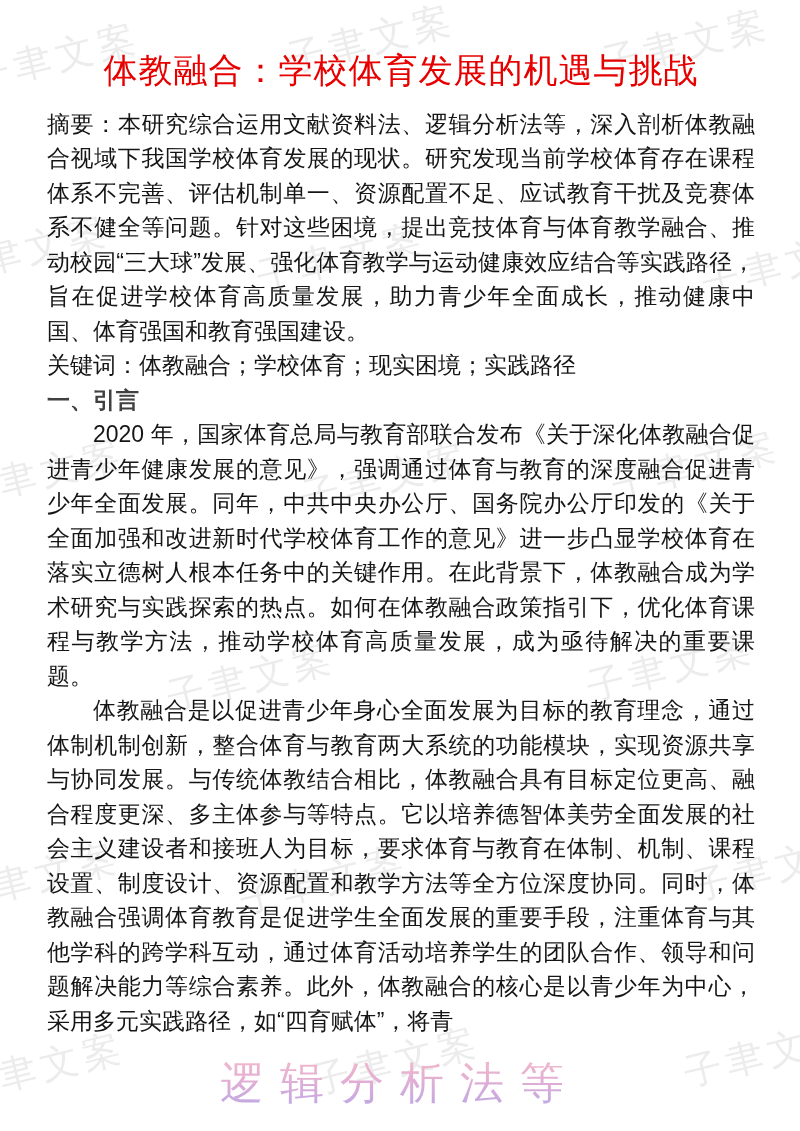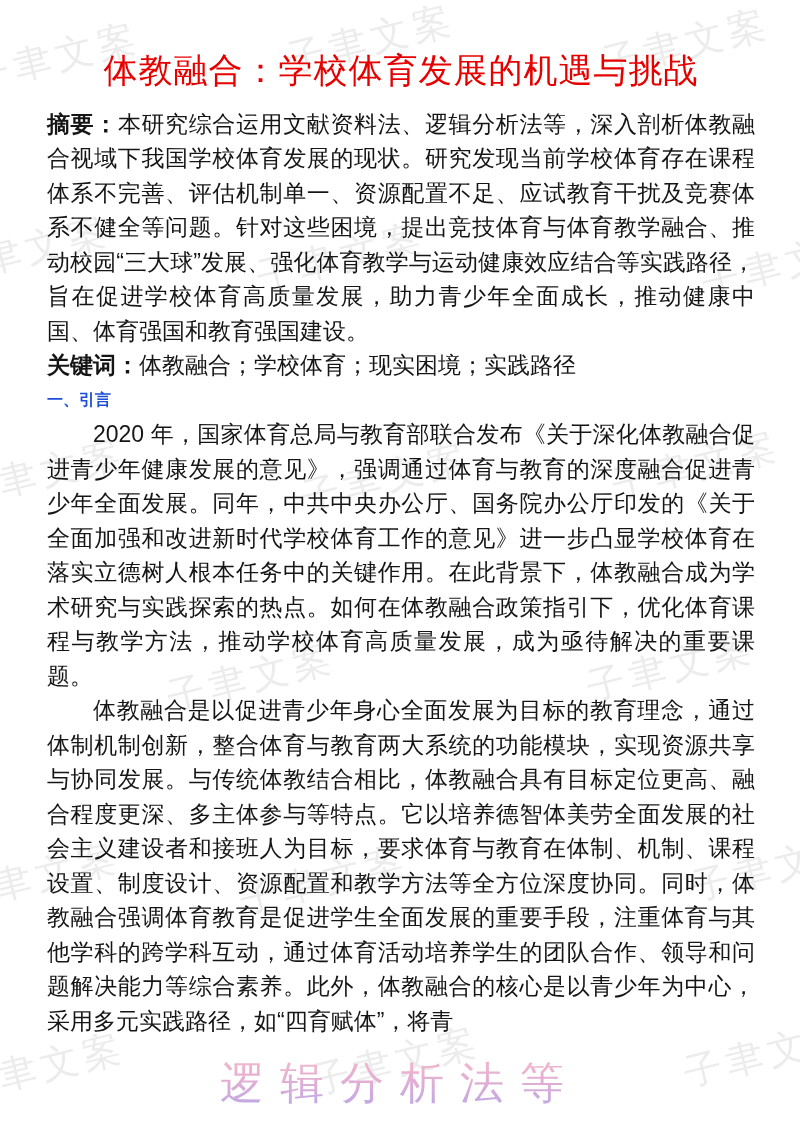--- a/index.html
+++ b/index.html
@@ -49,32 +49,32 @@
   }
   .para {
     margin: 0;
     font-size: 23px;
     line-height: 34.5px;
     color: #151515;
     text-align: justify;
     text-justify: inter-ideograph;
   }
   .para .lead-label {
-    font-weight: 700;
+    font-weight: 400;
     margin-top: 13px;
   }
   .indent {
     text-indent: 2em;
   }
   .section-heading {
     margin: 0;
-    font-size: 16px;
+    font-size: 23px;
     line-height: 34.5px;
     font-weight: 700;
-    color: #1d4ed8;
+    color: #404040;
   }
   
   .footer {
     position: absolute;
     left: 0;
     right: 0;
     bottom: 18px;
     z-index: 1;
     text-align: center;
     font-family: "Liberation Serif", "DejaVu Serif", serif;

